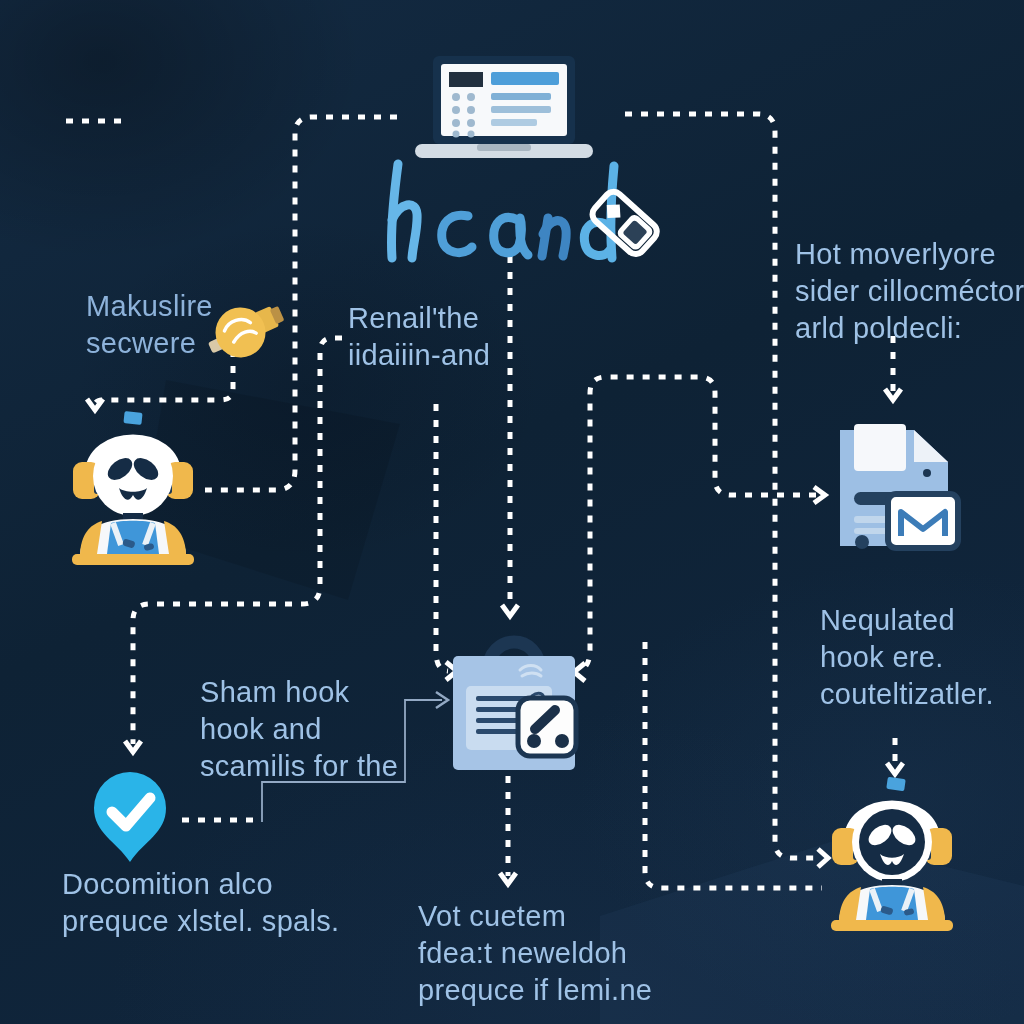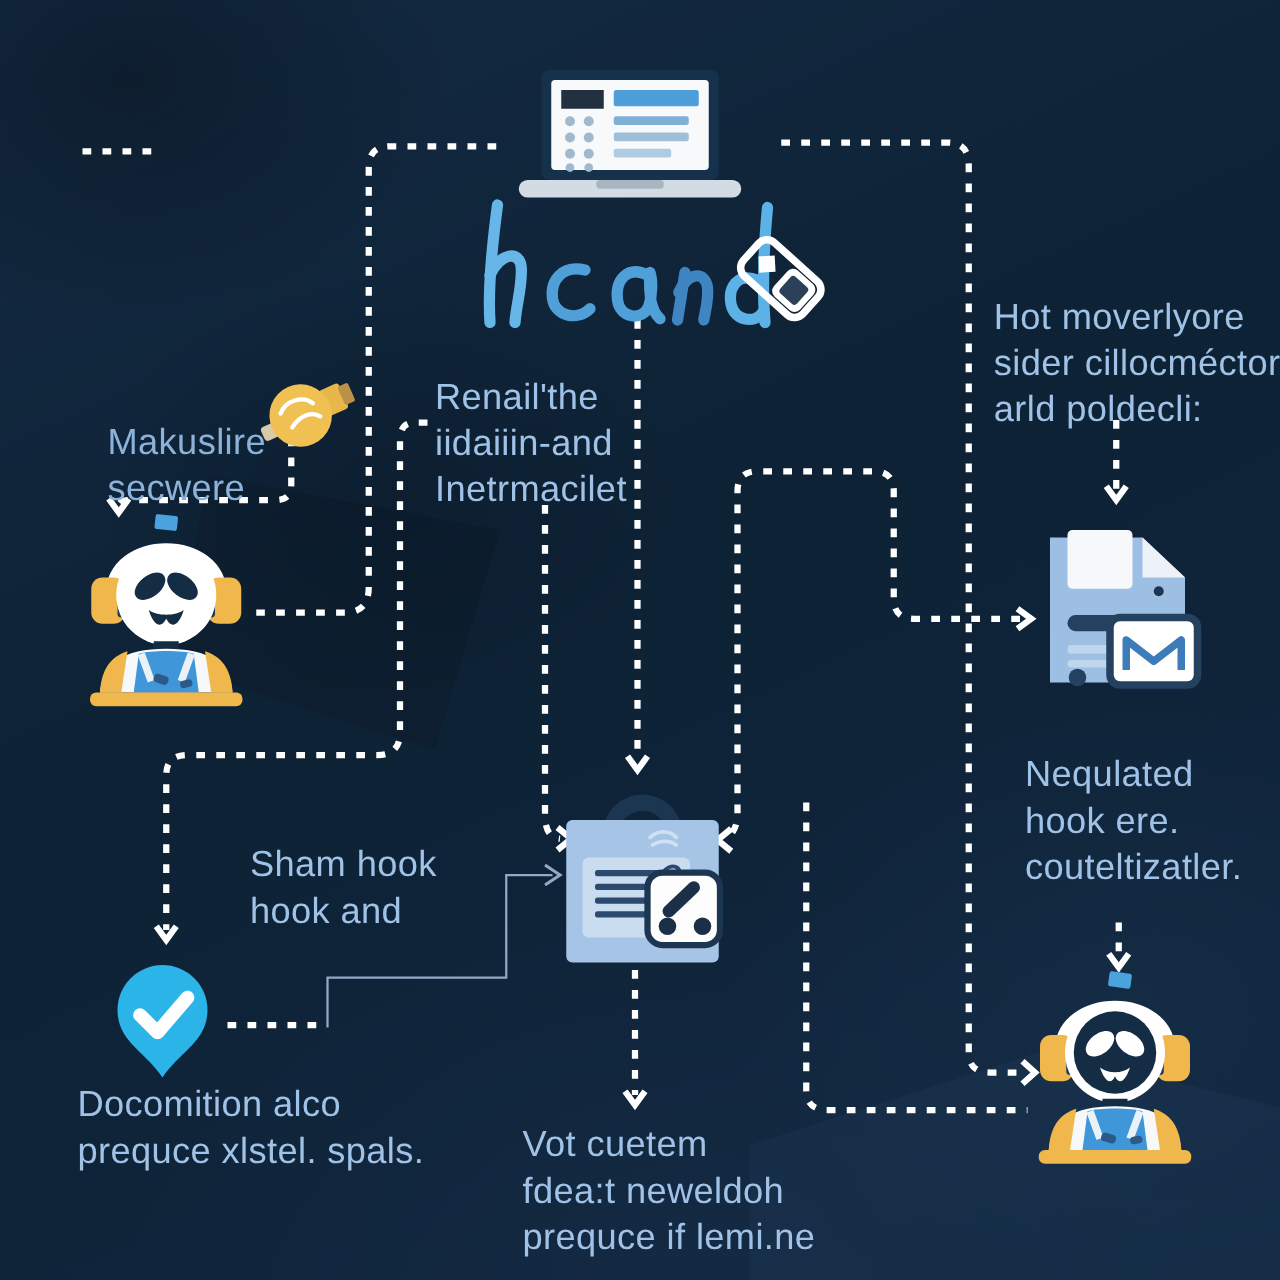--- a/index.html
+++ b/index.html
@@ -12,21 +12,21 @@
       radial-gradient(ellipse 360px 260px at 30% 38%, rgba(8,20,34,0.35), transparent 65%),
       radial-gradient(ellipse 520px 380px at 88% 78%, rgba(36,66,98,0.22), transparent 62%),
       radial-gradient(ellipse 650px 420px at 55% 98%, rgba(28,52,80,0.30), transparent 70%),
       linear-gradient(155deg, #132a42 0%, #0e2235 45%, #112740 100%);
   }
   .patch{position:absolute;pointer-events:none;}
   .label{
     position:absolute;color:#9fc2e6;font-size:29px;line-height:37px;
     letter-spacing:0.3px;white-space:nowrap;
   }
-  .label.muted{color:#8db2da;margin-top:48px;}
+  .label.muted{color:#8db2da;}
   svg{position:absolute;overflow:visible;}
   .sr{position:absolute;width:1px;height:1px;overflow:hidden;clip:rect(0 0 0 0);}
 </style>
 </head>
 <body>
 
 <div class="canvas">
 
   <div class="patch" style="left:600px;top:840px;width:430px;height:190px;background:rgba(60,95,135,0.10);clip-path:polygon(0 40%,55% 0,100% 25%,100% 100%,0 100%);"></div>
   <div class="patch" style="left:140px;top:380px;width:260px;height:220px;background:rgba(0,0,0,0.10);clip-path:polygon(10% 0,100% 20%,80% 100%,0 70%);"></div>
@@ -218,39 +218,39 @@
   </svg>
 
   <div class="label muted" style="left:86px;top:288px">
     <div>Makuslire</div>
     <div>secwere</div>
   </div>
 
   <div class="label" style="left:348px;top:300px">
     <div>Renail'the</div>
     <div>iidaiiin-and</div>
-    <div>Inetrmacilet</div>
   </div>
 
   <div class="label" style="left:795px;top:236px">
     <div>Hot moverlyore</div>
     <div>sider cillocméctorl</div>
     <div>arld poldecli:</div>
   </div>
 
 
   <div class="label" style="left:820px;top:602px">
     <div>Nequlated</div>
     <div>hook ere.</div>
     <div>couteltizatler.</div>
   </div>
 
   <div class="label" style="left:200px;top:674px">
     <div>Sham hook</div>
     <div>hook and</div>
+    <div>scamilis for the</div>
   </div>
 
   <div class="label" style="left:62px;top:866px">
     <div>Docomition alco</div>
     <div>prequce xlstel. spals.</div>
   </div>
 
   <div class="label" style="left:418px;top:898px">
     <div>Vot cuetem</div>
     <div>fdea:t neweldoh</div>

